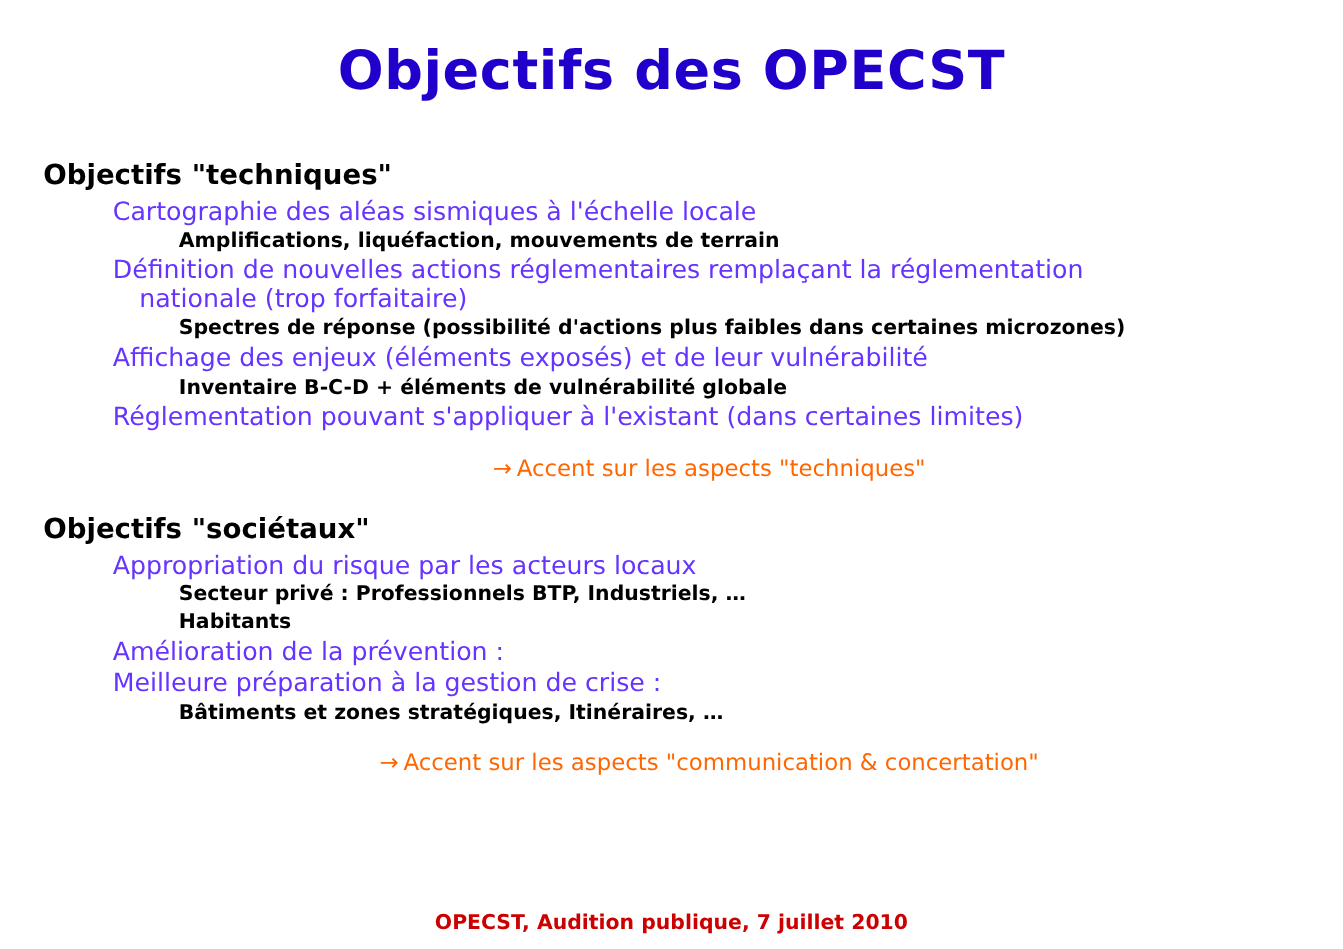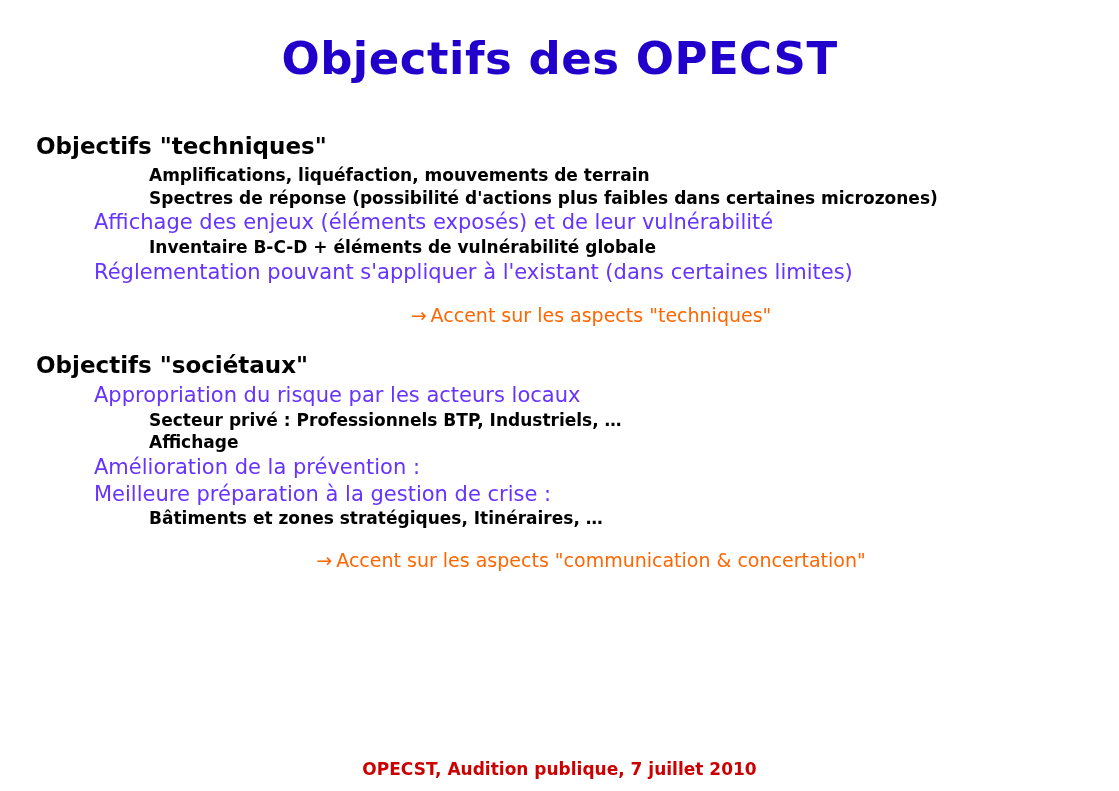--- a/index.html
+++ b/index.html
@@ -110,42 +110,47 @@
 
 <div class="slide">
 
   <div class="slide-title">Objectifs des OPECST</div>
 
   <div class="body-area">
 
     <div class="section">
       <div class="section-head">Objectifs "techniques"</div>
 
+      <div class="lvl1">Cartographie des aléas sismiques à l'échelle locale</div>
       <div class="lvl2">Amplifications, liquéfaction, mouvements de terrain</div>
 
+      <div class="lvl1 wrap">
+        <span>Définition de nouvelles actions réglementaires remplaçant la réglementation</span>
+        <span class="cont">nationale (trop forfaitaire)</span>
+      </div>
       <div class="lvl2">Spectres de réponse (possibilité d'actions plus faibles dans certaines microzones)</div>
 
       <div class="lvl1">Affichage des enjeux (éléments exposés) et de leur vulnérabilité</div>
       <div class="lvl2">Inventaire B-C-D + éléments de vulnérabilité globale</div>
 
       <div class="lvl1">Réglementation pouvant s'appliquer à l'existant (dans certaines limites)</div>
 
       <div class="accent accent-1">
         <span class="arrow">→</span><span>Accent sur les aspects "techniques"</span>
       </div>
     </div>
 
     <div class="spacer-lg"></div>
 
     <div class="section">
       <div class="section-head">Objectifs "sociétaux"</div>
 
       <div class="lvl1">Appropriation du risque par les acteurs locaux</div>
       <div class="lvl2">Secteur privé : Professionnels BTP, Industriels, …</div>
-      <div class="lvl2">Affichage</div>
+      <div class="lvl2">Habitants</div>
 
       <div class="lvl1">Amélioration de la prévention :</div>
 
       <div class="lvl1">Meilleure préparation à la gestion de crise :</div>
       <div class="lvl2">Bâtiments et zones stratégiques, Itinéraires, …</div>
 
       <div class="accent accent-2">
         <span class="arrow">→</span><span>Accent sur les aspects "communication &amp; concertation"</span>
       </div>
     </div>

